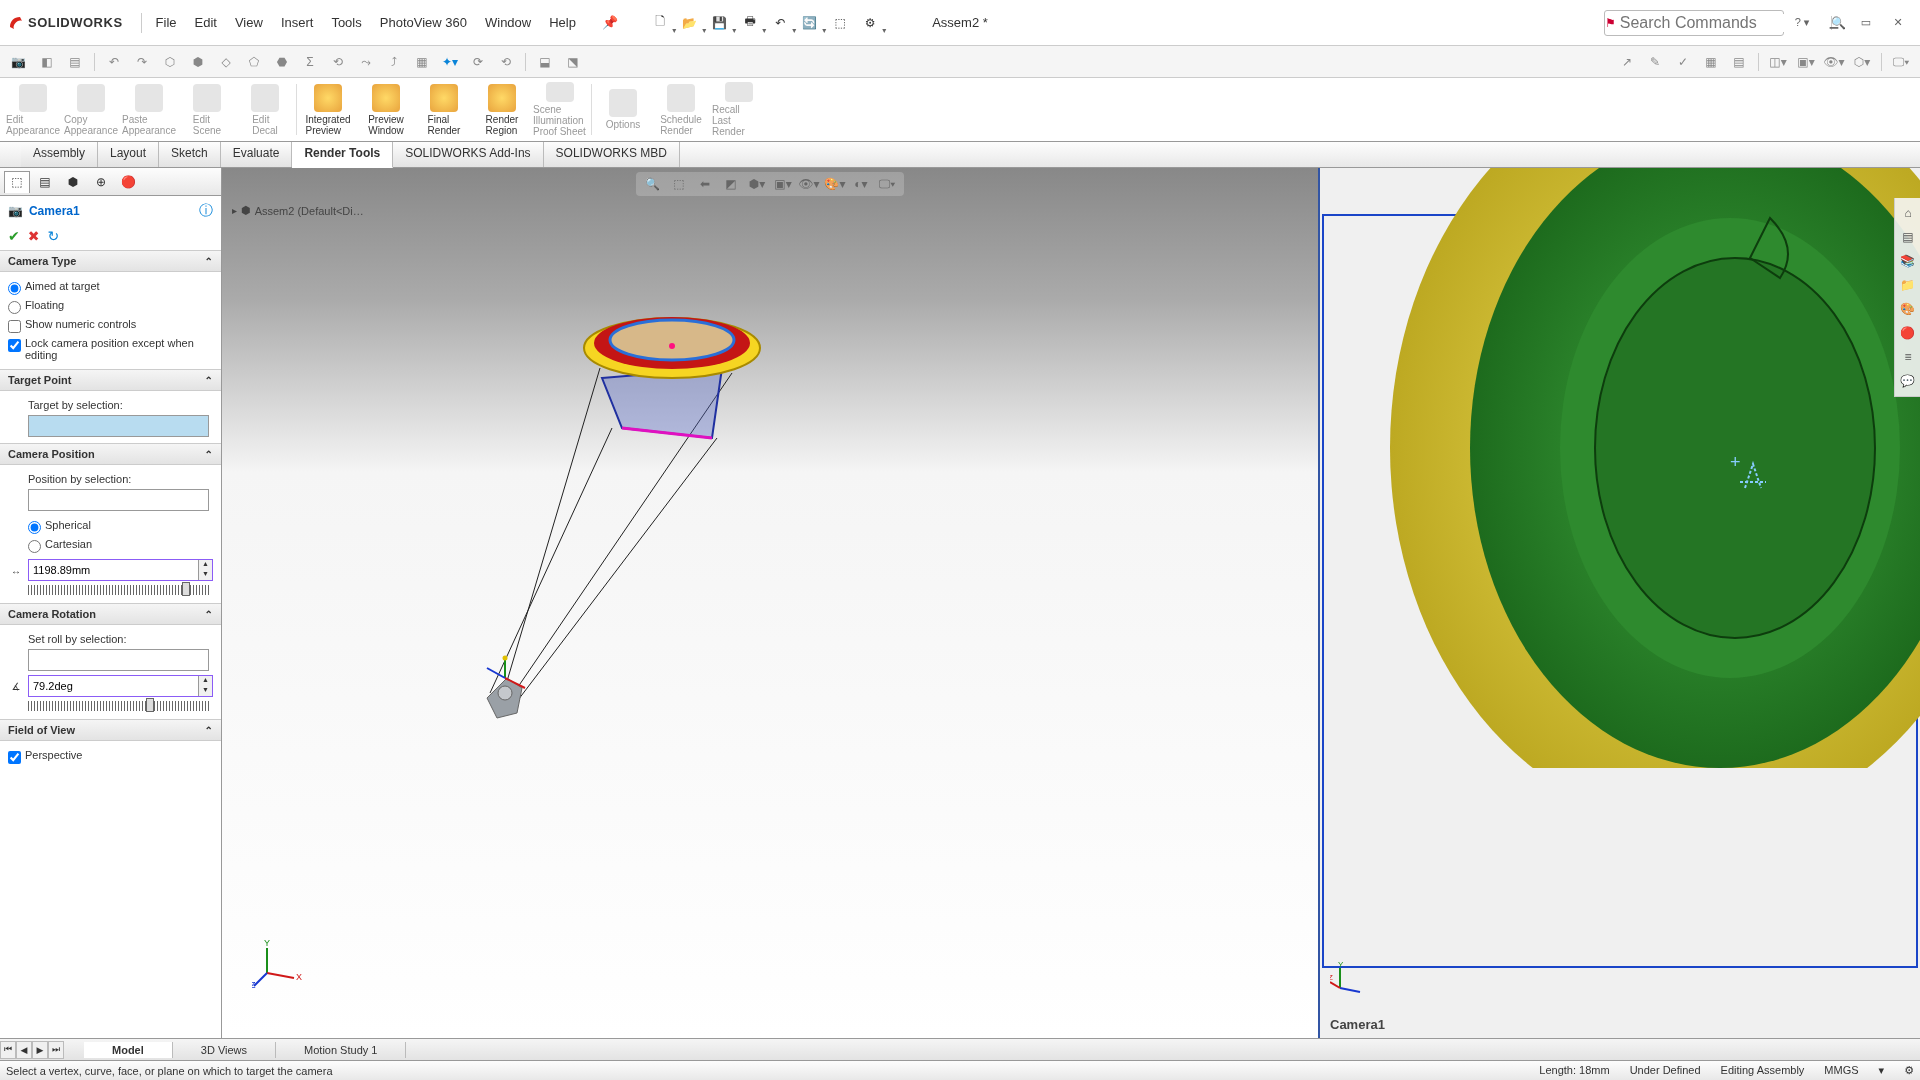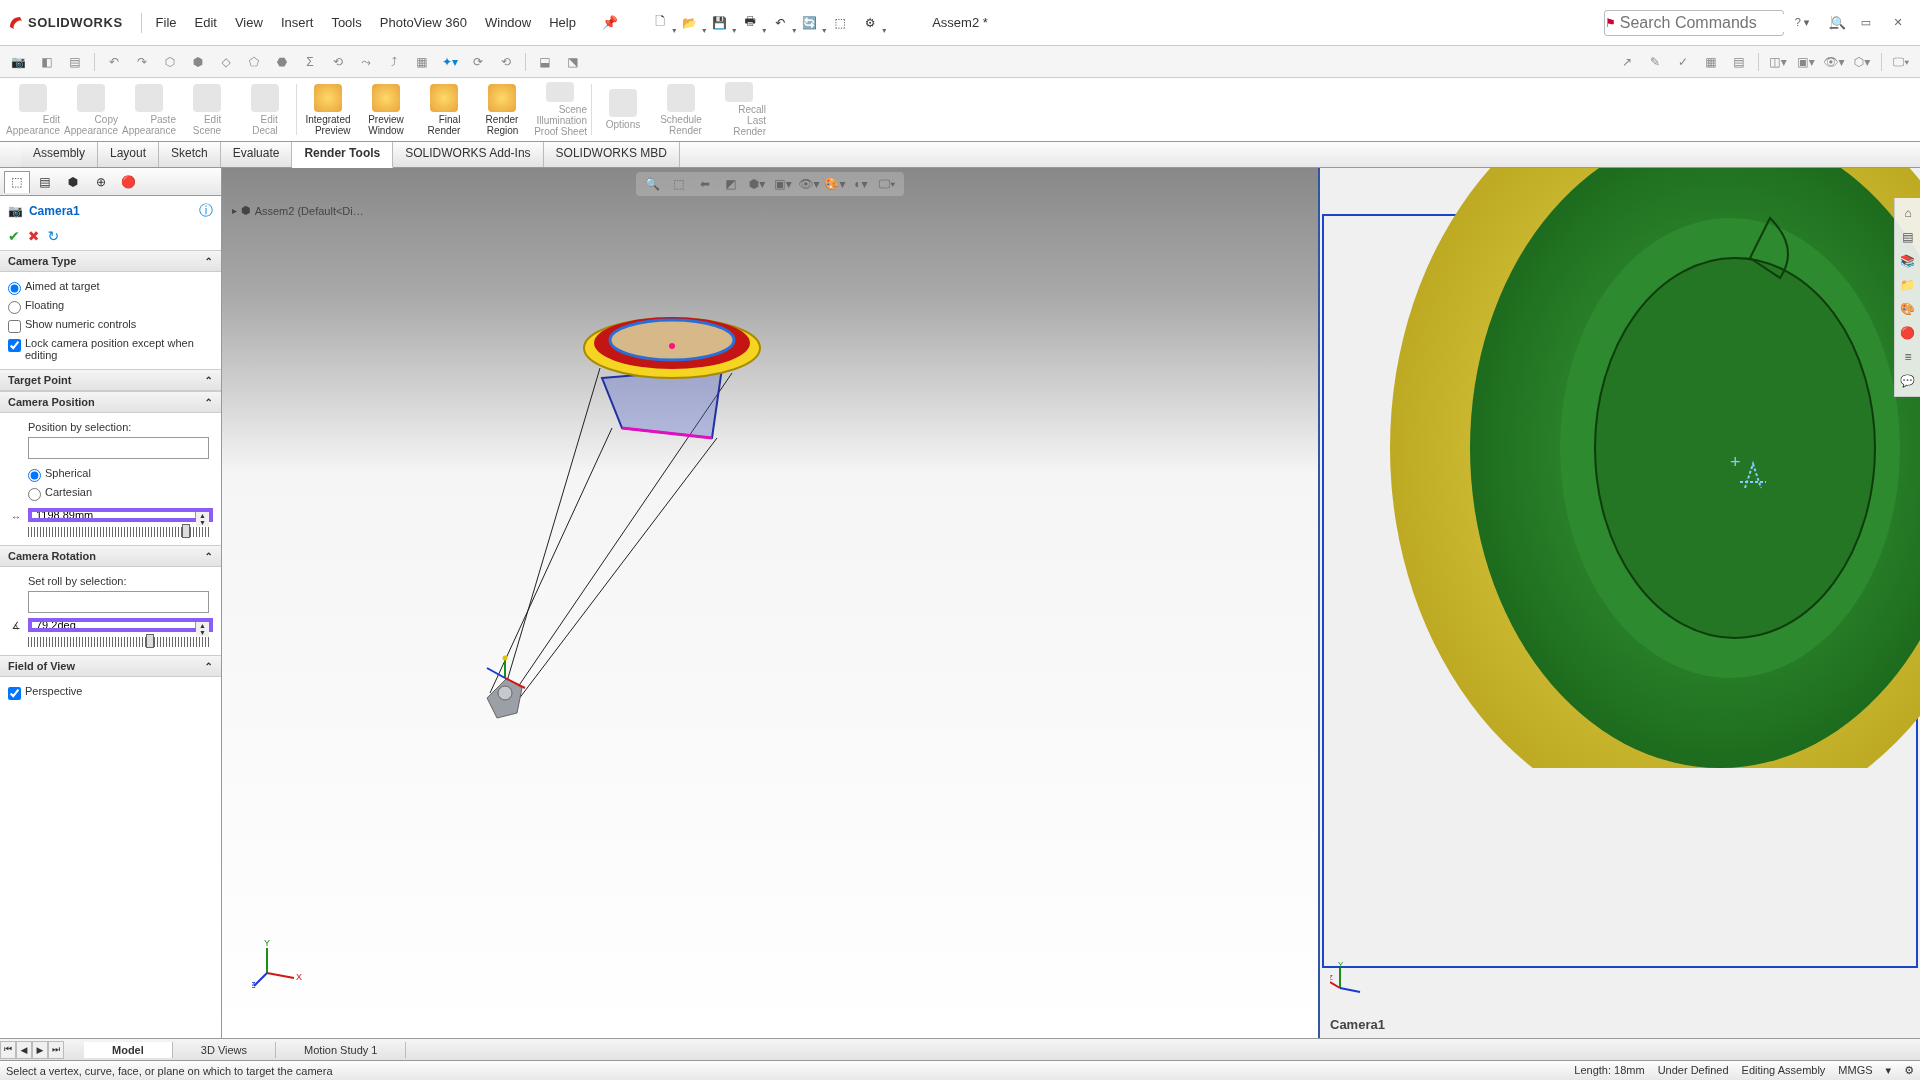--- a/index.html
+++ b/index.html
@@ -25,21 +25,21 @@
 .win-btn { width: 28px; height: 22px; display: flex; align-items: center; justify-content: center; cursor: pointer; font-size: 11px; color: #666; }
 
 
 .quicktoolbar { height: 32px; background: #f5f5f5; border-bottom: 1px solid #ccc; display: flex; align-items: center; padding: 0 6px; gap: 2px; }
 .qt-btn { width: 26px; height: 24px; display: flex; align-items: center; justify-content: center; color: #888; }
 .qt-sep { width: 1px; height: 18px; background: #ccc; margin: 0 4px; }
 .qt-btn.active { color: #0a84d8; }
 
 
 .ribbon { height: 64px; background: #fff; border-bottom: 1px solid #999; display: flex; align-items: stretch; padding: 2px 4px; }
-.ribbon-item { width: 58px; display: flex; flex-direction: column; align-items: center; justify-content: center; font-size: 10px; color: #999; text-align: right; cursor: pointer; padding: 2px; }
+.ribbon-item { width: 58px; display: flex; flex-direction: column; align-items: center; justify-content: center; font-size: 10px; color: #999; text-align: left; cursor: pointer; padding: 2px; }
 .ribbon-item.enabled { color: #333; }
 .ribbon-ic { width: 28px; height: 28px; margin-bottom: 2px; border-radius: 4px; }
 .ribbon-item.enabled .ribbon-ic { background: radial-gradient(circle, #ffd966 0%, #e8a33d 100%); }
 .ribbon-item:not(.enabled) .ribbon-ic { background: #e5e5e5; }
 .ribbon-sep { width: 1px; background: #ddd; margin: 4px 2px; }
 
 
 .tabs { height: 26px; background: linear-gradient(to bottom, #fdfdfd, #e8e8e8); border-bottom: 1px solid #999; display: flex; padding-left: 21px; }
 .tab { padding: 4px 12px; font-size: 12px; border-right: 1px solid #bbb; cursor: pointer; background: linear-gradient(to bottom, #fdfdfd, #e3e3e3); }
 .tab.active { background: #fff; border-bottom: 1px solid #fff; margin-bottom: -1px; font-weight: bold; }
@@ -64,21 +64,21 @@
 .section-head { background: linear-gradient(to bottom, #f5f5f5, #e3e3e3); padding: 4px 8px; font-weight: bold; font-size: 11px; display: flex; align-items: center; border-top: 1px solid #ccc; border-bottom: 1px solid #ccc; }
 .section-head .collapse { margin-left: auto; font-size: 10px; cursor: pointer; }
 .section-body { padding: 6px 8px; font-size: 11px; }
 .radio-row, .check-row { display: flex; align-items: flex-start; gap: 4px; padding: 2px 0; }
 .radio-row input, .check-row input { margin-top: 2px; }
 .field-label { font-size: 11px; padding: 2px 0 4px 20px; }
 .field-input { width: calc(100% - 24px); margin-left: 20px; height: 22px; border: 1px solid #999; padding: 0 4px; background: #fff; }
 .field-input.selected { background: #b8dcf0; }
 .coord-row { display: flex; align-items: center; gap: 4px; margin: 4px 0; }
 .coord-ic { width: 16px; height: 16px; display: flex; align-items: center; justify-content: center; font-size: 10px; }
-.spin-input { flex: 1; height: 14px; border: 4px solid #8b5cf6; display: flex; }
+.spin-input { flex: 1; height: 22px; border: 1px solid #8b5cf6; display: flex; }
 .spin-input input { flex: 1; border: none; outline: none; padding: 0 4px; font-size: 11px; }
 .spinners { width: 14px; display: flex; flex-direction: column; border-left: 1px solid #999; }
 .spinners div { flex: 1; font-size: 7px; text-align: center; cursor: pointer; background: #f0f0f0; }
 .slider-bar { height: 10px; background: repeating-linear-gradient(90deg, #666 0 1px, #fff 1px 3px); margin: 2px 0 2px 20px; width: calc(100% - 24px); position: relative; }
 .slider-thumb { position: absolute; width: 8px; height: 14px; background: #ddd; border: 1px solid #666; top: -3px; }
 
 
 .views { flex: 1; display: flex; position: relative; }
 .view-left { flex: 1; position: relative; background: linear-gradient(to bottom, #888 0%, #aaa 15%, #f5f5f5 35%, #fff 100%); border-right: 2px solid #3255a4; }
 .view-right { width: 600px; position: relative; background: #f0f0f0; overflow: hidden; }
@@ -99,21 +99,21 @@
 
 
 .bottom-tabs { height: 22px; background: linear-gradient(to bottom, #f5f5f5, #e3e3e3); border-top: 1px solid #999; display: flex; align-items: center; font-size: 11px; }
 .bt-nav { display: flex; }
 .bt-nav-btn { width: 16px; height: 18px; border: 1px solid #bbb; background: #f0f0f0; font-size: 9px; display: flex; align-items: center; justify-content: center; cursor: pointer; }
 .bt-tab { padding: 2px 28px; border-right: 1px solid #bbb; cursor: pointer; }
 .bt-tab.active { background: #fff; font-weight: bold; }
 
 
 .statusbar { height: 20px; background: linear-gradient(to bottom, #fdfdfd, #e8e8e8); border-top: 1px solid #999; display: flex; align-items: center; padding: 0 6px; font-size: 11px; }
-.status-right { margin-left: auto; display: flex; gap: 13px; }
+.status-right { margin-left: auto; display: flex; gap: 20px; }
 
 svg { display: block; }
 </style>
 </head>
 <body>
 
 <div class="titlebar">
   <div class="logo">
     <svg class="logo-icon" viewBox="0 0 16 16">
         <path d="M2 12 C2 6 6 2 12 2 L14 6 C10 4 4 10 6 14 Z" fill="#d9261c"></path>
@@ -302,20 +302,24 @@
         <div class="check-row">
             <input type="checkbox" checked="" style="">
             <label>Lock camera position except when editing</label>
           </div>
       </div>
 
       <div class="section-head">
         <span>Target Point</span>
         <span class="collapse">⌃</span>
       </div>
+      <div class="section-body">
+        <div class="field-label">Target by selection:</div>
+        <input class="field-input selected" style="">
+      </div>
 
       <div class="section-head">
         <span>Camera Position</span>
         <span class="collapse">⌃</span>
       </div>
       <div class="section-body">
         <div class="field-label">Position by selection:</div>
         <input class="field-input" style="">
         <div style="height:6px"></div>
         <div class="radio-row" style="padding-left:20px">

